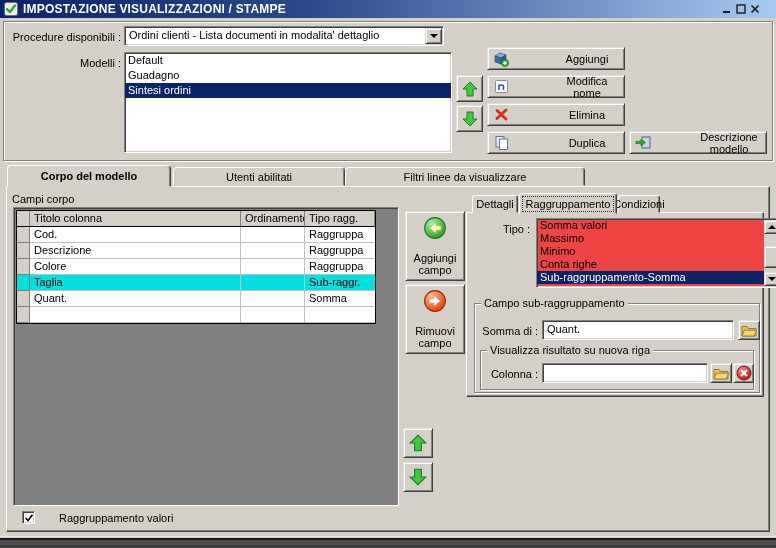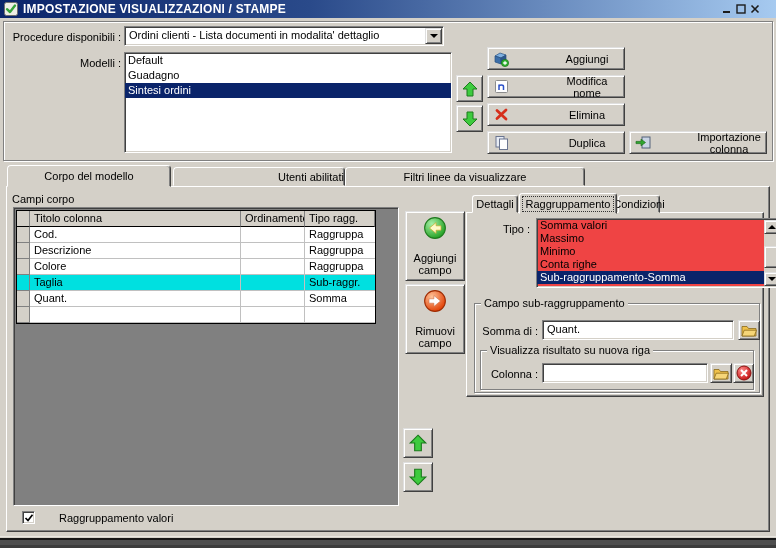--- a/index.html
+++ b/index.html
@@ -45,21 +45,21 @@
   .arrow-btn { display:flex; align-items:center; justify-content:center; }
 
   .act-btn { height:23px; padding:0 4px; font-size:11px; }
   .act-btn .ic { width:18px; display:flex; justify-content:center; }
 
   
   .tab { position:absolute; top:167px; height:19px; background:#d4d0c8;
          border:1px solid; border-color:#ffffff #404040 transparent #ffffff;
          border-radius:4px 4px 0 0; box-shadow: inset -1px 0 0 #808080;
          display:flex; align-items:center; justify-content:center; }
-  .tab.active { top:165px; height:22px; font-weight:normal; z-index:5; }
+  .tab.active { top:165px; height:22px; font-weight:bold; z-index:5; }
   .tabpage { left:6px; top:186px; width:764px; height:346px; background:#d4d0c8;
              border:1px solid; border-color:#ffffff #404040 #404040 #ffffff;
              box-shadow: inset -1px -1px 0 #808080; z-index:1; }
 
   
   .gridpanel { left:13px; top:207px; width:386px; height:299px; background:#808080;
                border:1px solid; border-color:#808080 #ffffff #ffffff #808080;
                box-shadow: inset 1px 1px 0 #404040; z-index:2; }
   .g-table { position:absolute; left:2px; top:2px; width:360px; border:1px solid #000; background:#fff; }
   .g-row { display:flex; height:16px; }
@@ -197,27 +197,27 @@
     </span>
     <span class="cap">Duplica</span>
   </div>
   <div class="abs raised btn act-btn" style="left:629px; top:131px; width:138px;">
     <span class="ic">
       <svg width="16" height="15" viewBox="0 0 16 15">
           <rect x="7" y="2" width="8" height="11" fill="#c9d4e4" stroke="#55627a"></rect>
           <path d="M1 6.4 H6 V4.2 L10.5 7.5 L6 10.8 V8.6 H1 Z" fill="#2fa52f" stroke="#1d6e1d" stroke-width="0.7"></path>
         </svg>
     </span>
-    <span class="cap">Importazione colonna</span>
+    <span class="cap">Descrizione modello</span>
   </div>
 
   <div class="tab active" style="left:7px; width:164px;">
     <span>Corpo del modello</span>
   </div>
-  <div class="tab" style="left:173px; width:172px;justify-content:flex-end;">
+  <div class="tab" style="left:173px; width:172px;">
     <span>Utenti abilitati</span>
   </div>
   <div class="tab" style="left:345px; width:240px;">
     <span>Filtri linee da visualizzare</span>
   </div>
   <div class="abs tabpage"></div>
 
   <div class="abs lbl" style="left:12px; top:193px; z-index:2;">Campi corpo</div>
 
   <div class="abs gridpanel">

